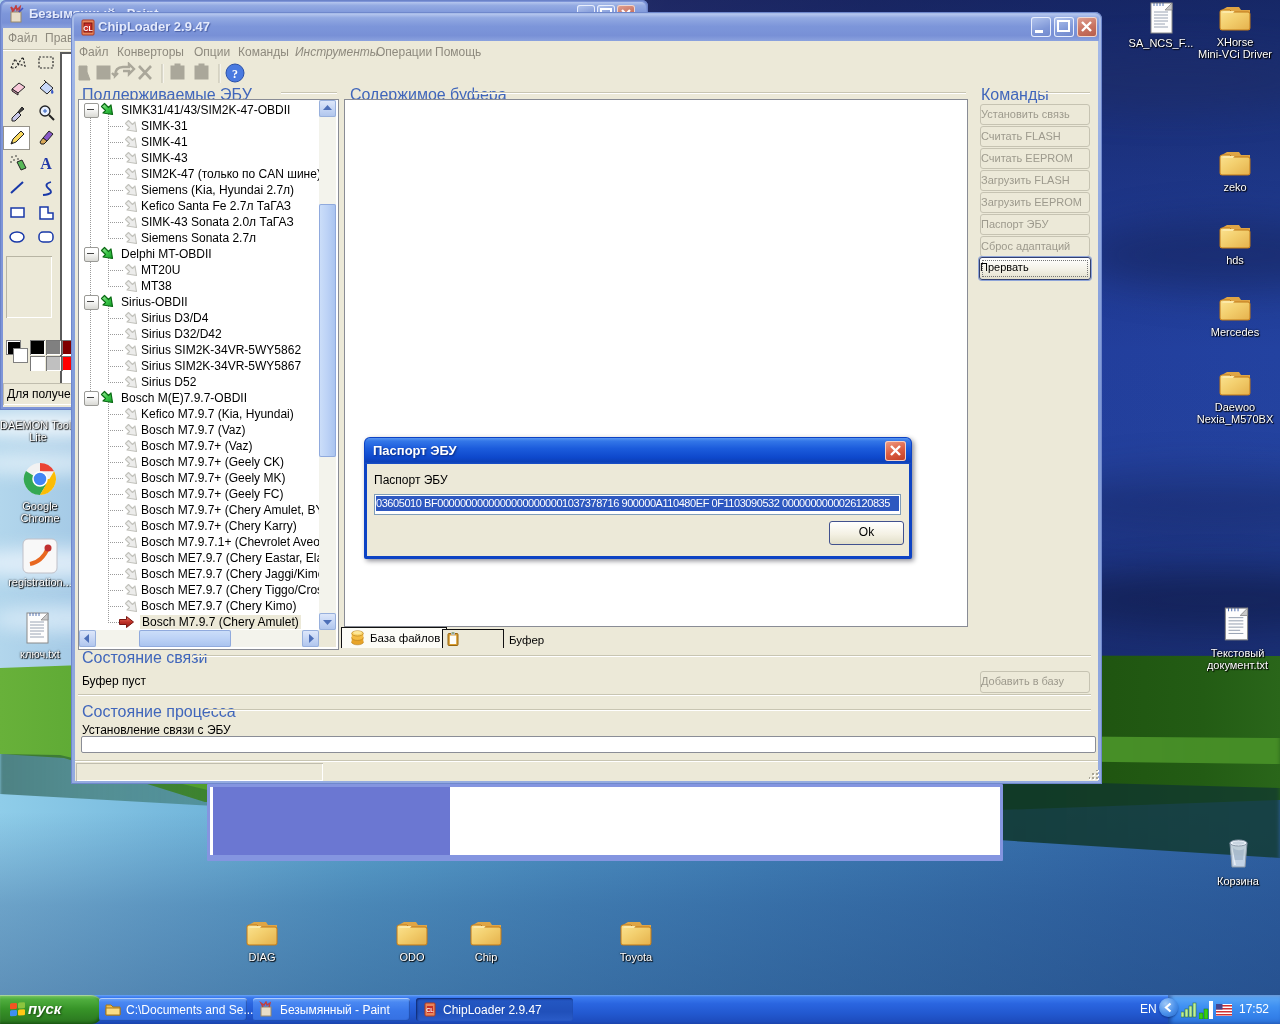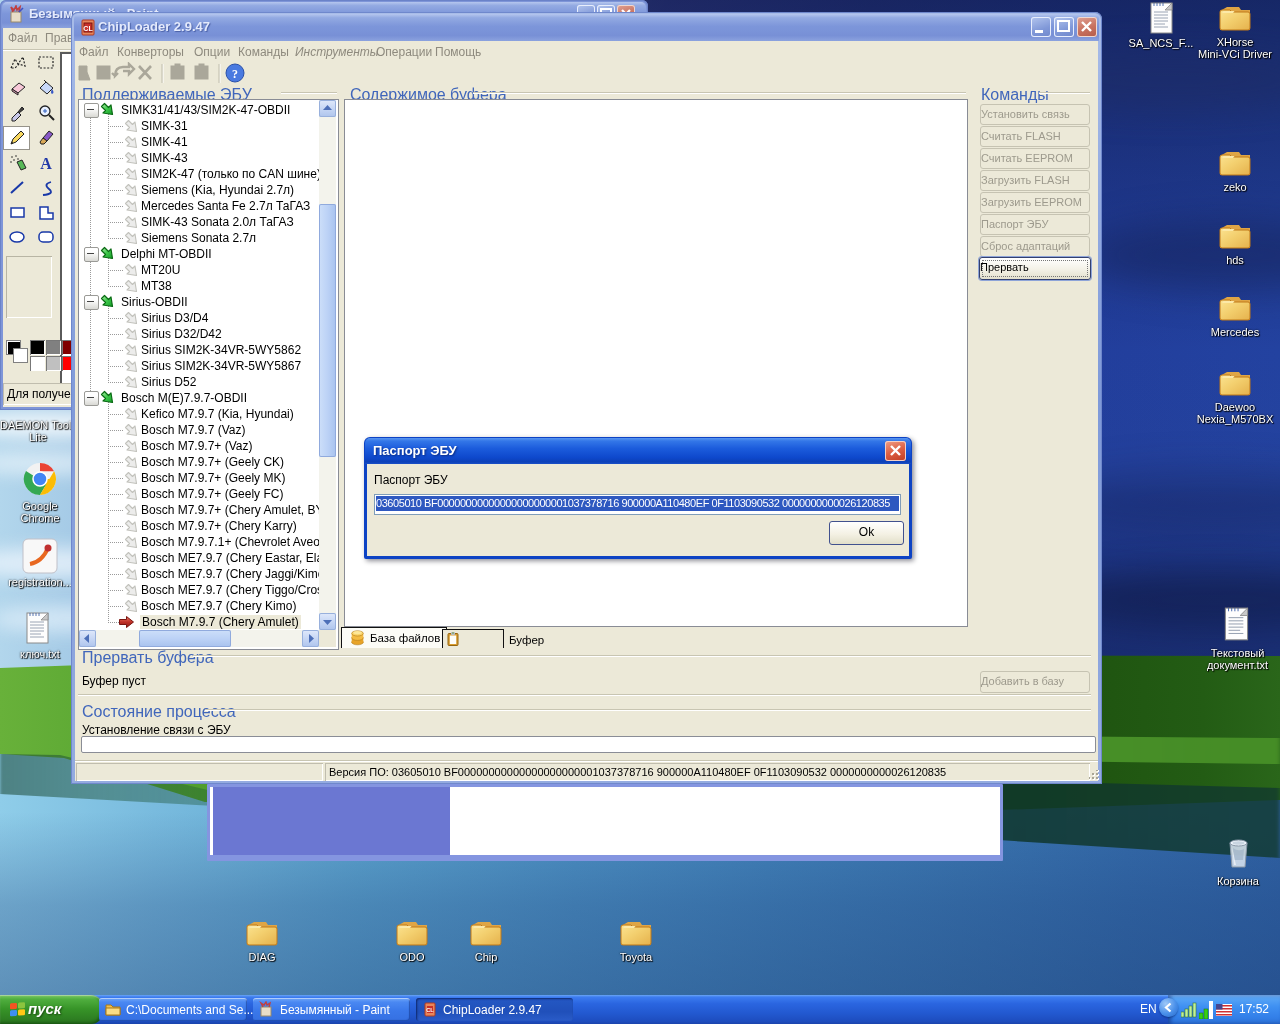--- a/index.html
+++ b/index.html
@@ -468,21 +468,21 @@
           <path d="M4.5 2.5 L8.5 6.5 L11 4 L12.5 13.5 L3 12 L5.5 9.5 L1.5 5.5 z" fill="#ececeb" stroke="#c2c2bc" stroke-width="1.1" stroke-linejoin="round"></path>
         </svg>
 <span class="abs" style="left:62px;top:67px;white-space:nowrap;">SIM2K-47 (только по CAN шине)</span>
 <svg class="abs" style="left:45px;top:82px;" width="15" height="15">
           <path d="M4.5 2.5 L8.5 6.5 L11 4 L12.5 13.5 L3 12 L5.5 9.5 L1.5 5.5 z" fill="#ececeb" stroke="#c2c2bc" stroke-width="1.1" stroke-linejoin="round"></path>
         </svg>
 <span class="abs" style="left:62px;top:83px;white-space:nowrap;">Siemens (Kia, Hyundai 2.7л)</span>
 <svg class="abs" style="left:45px;top:98px;" width="15" height="15">
           <path d="M4.5 2.5 L8.5 6.5 L11 4 L12.5 13.5 L3 12 L5.5 9.5 L1.5 5.5 z" fill="#ececeb" stroke="#c2c2bc" stroke-width="1.1" stroke-linejoin="round"></path>
         </svg>
-<span class="abs" style="left:62px;top:99px;white-space:nowrap;">Mercedes Santa Fe 2.7л ТаГАЗ</span>
+<span class="abs" style="left:62px;top:99px;white-space:nowrap;">Kefico Santa Fe 2.7л ТаГАЗ</span>
 <svg class="abs" style="left:45px;top:114px;" width="15" height="15">
           <path d="M4.5 2.5 L8.5 6.5 L11 4 L12.5 13.5 L3 12 L5.5 9.5 L1.5 5.5 z" fill="#ececeb" stroke="#c2c2bc" stroke-width="1.1" stroke-linejoin="round"></path>
         </svg>
 <span class="abs" style="left:62px;top:115px;white-space:nowrap;">SIMK-43 Sonata 2.0л ТаГАЗ</span>
 <svg class="abs" style="left:45px;top:130px;" width="15" height="15">
           <path d="M4.5 2.5 L8.5 6.5 L11 4 L12.5 13.5 L3 12 L5.5 9.5 L1.5 5.5 z" fill="#ececeb" stroke="#c2c2bc" stroke-width="1.1" stroke-linejoin="round"></path>
         </svg>
 <span class="abs" style="left:62px;top:131px;white-space:nowrap;">Siemens Sonata 2.7л</span>
 <div class="abs minus" style="left:5px;top:147px;">
           <span></span>
@@ -639,34 +639,31 @@
   <div class="btn" style="left:909px;top:92px;width:108px;height:19px;line-height:18px;">Установить связь</div>
   <div class="btn" style="left:909px;top:114px;width:108px;height:19px;line-height:18px;">Считать FLASH</div>
   <div class="btn" style="left:909px;top:136px;width:108px;height:19px;line-height:18px;">Считать EEPROM</div>
   <div class="btn" style="left:909px;top:158px;width:108px;height:19px;line-height:18px;">Загрузить FLASH</div>
   <div class="btn" style="left:909px;top:180px;width:108px;height:19px;line-height:18px;">Загрузить EEPROM</div>
   <div class="btn" style="left:909px;top:202px;width:108px;height:19px;line-height:18px;">Паспорт ЭБУ</div>
   <div class="btn" style="left:909px;top:224px;width:108px;height:19px;line-height:18px;">Сброс адаптаций</div>
   <div class="btn" style="left:908px;top:245px;width:110px;height:21px;line-height:19px;color:#000;background:linear-gradient(180deg,#fff,#f2f0e4 60%,#e3e0cd);border:1px solid #33406f;box-shadow:0 0 0 1px #8ea4d8;"><span style="position:absolute;left:2px;top:2px;right:2px;bottom:2px;border:1px dotted #777;"></span>Прервать</div>
   <div class="btn" style="left:909px;top:659px;width:108px;height:20px;line-height:19px;">Добавить в базу</div>
 
-  <div class="bluelabel" style="left:11px;top:637px;">Прервать буфера</div>
+  <div class="bluelabel" style="left:11px;top:637px;">Состояние связи</div>
   <div class="hline" style="left:122px;top:643px;width:898px;"></div>
   <div class="abs" style="left:11px;top:662px;font-size:12px;color:#000;">Буфер пуст</div>
   <div class="hline" style="left:7px;top:682px;width:1013px;"></div>
   <div class="bluelabel" style="left:11px;top:691px;">Состояние процесса</div>
   <div class="hline" style="left:134px;top:697px;width:886px;"></div>
   <div class="abs" style="left:11px;top:711px;font-size:12px;color:#000;">Установление связи с ЭБУ</div>
   <div class="abs" style="left:10px;top:724px;width:1013px;height:15px;background:#fff;border:1px solid #8a8d96;border-radius:2px;"></div>
 
   <div class="hline" style="left:4px;top:748px;width:1023px;"></div>
   <div class="abs" style="left:5px;top:751px;width:247px;height:18px;box-shadow:inset 1px 1px 0 #c0bdae,inset -1px -1px 0 #fff;"></div>
-  <div class="abs" style="left:254px;top:751px;width:765px;height:18px;box-shadow:inset 1px 1px 0 #c0bdae,inset -1px -1px 0 #fff;font-size:11px;color:#000;">
-      <span style="position:absolute;left:4px;top:3px;white-space:nowrap;">Версия ПО:  03605010 BF00000000000000000000001037378716 900000A110480EF 0F1103090532 0000000000026120835</span>
-    </div>
   <svg width="12" height="12" style="position:absolute;left:1018px;top:758px;">
       <g fill="#fff">
         <rect x="8" y="8" width="2" height="2"></rect>
         <rect x="4" y="8" width="2" height="2"></rect>
         <rect x="0" y="8" width="2" height="2"></rect>
         <rect x="8" y="4" width="2" height="2"></rect>
         <rect x="8" y="0" width="2" height="2"></rect>
         <rect x="4" y="4" width="2" height="2"></rect>
       </g>
       <g fill="#a8a595">

